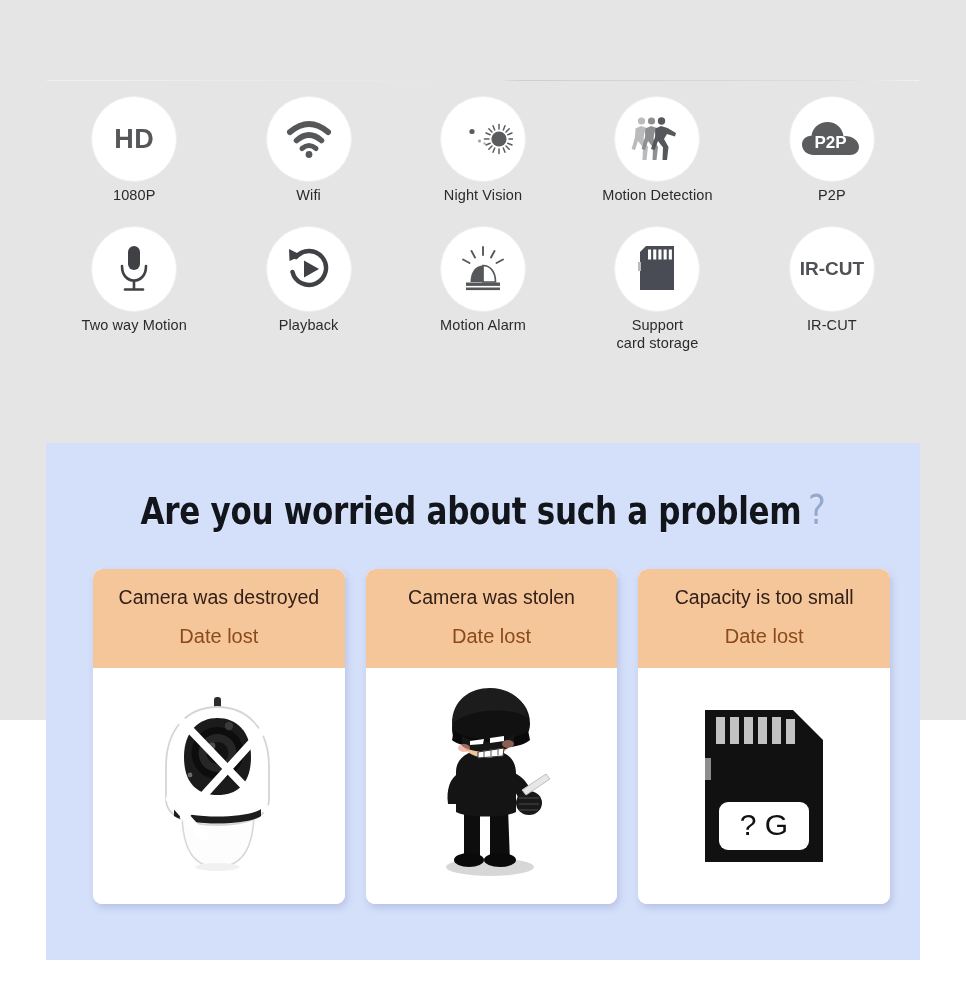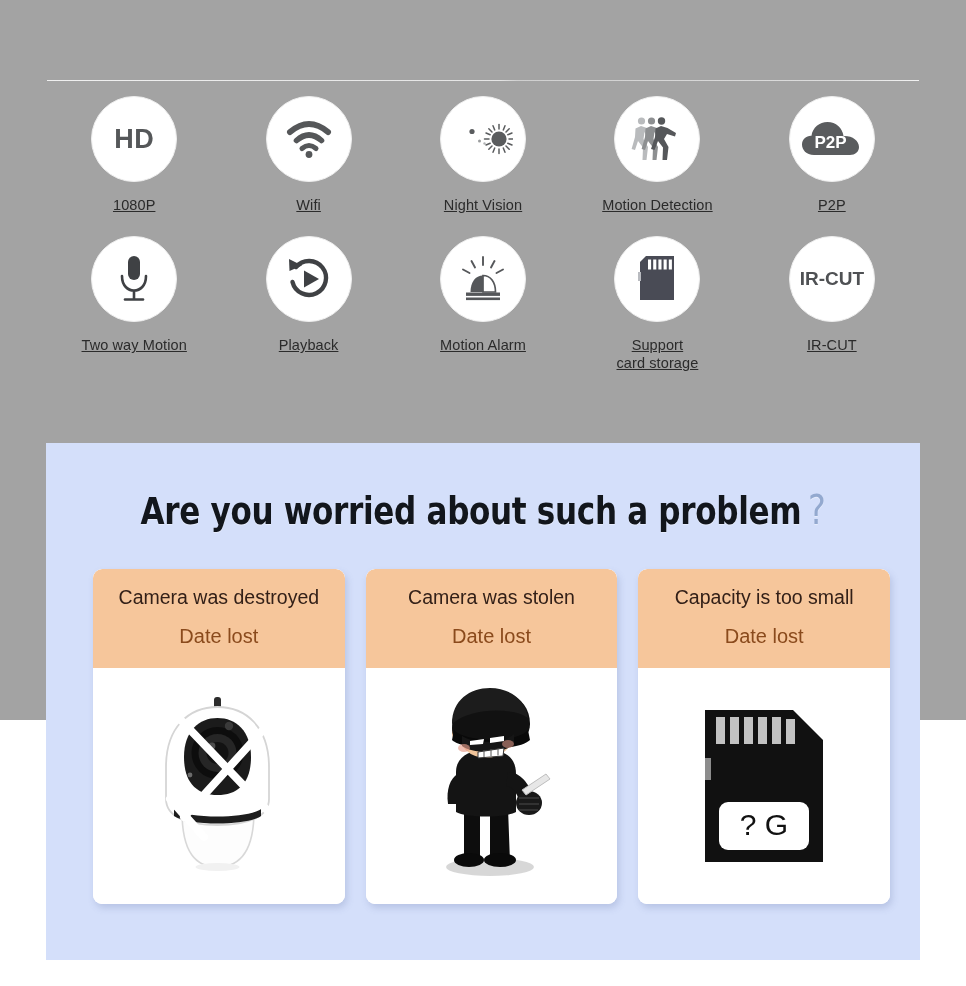--- a/index.html
+++ b/index.html
@@ -9,21 +9,21 @@
     height: 986px;
     background: #ffffff;
     font-family: "Liberation Sans", sans-serif;
     overflow: hidden;
   }
 
   #page {
     position: relative;
     width: 966px;
     height: 720px;
-    background: #a3a3a3;
+    background: #e5e5e5;
   }
 
   
   .top-divider {
     position: absolute;
     left: 47px;
     top: 80px;
     width: 872px;
     height: 1px;
     background: linear-gradient(to right, #f0f0f0 0%, #e4e4e4 52%, #cfcfcf 54%, #dcdcdc 90%, #f2f2f2 100%);
@@ -55,28 +55,27 @@
     border-radius: 50%;
     border: 1px solid #eeeeee;
     background: #ffffff;
     display: flex;
     align-items: center;
     justify-content: center;
     position: relative;
   }
 
   .feature-label {
-    margin-top: 14px;
+    margin-top: 4px;
     font-size: 14.5px;
     color: #2b2b2b;
     text-align: center;
     line-height: 1.25;
     letter-spacing: .1px;
     white-space: pre-line;
-    text-decoration: underline;
   }
 
   .txt-icon {
     font-size: 27px;
     font-weight: bold;
     color: #555759;
     letter-spacing: .5px;
   }
   .txt-icon.small {
     font-size: 19px;

